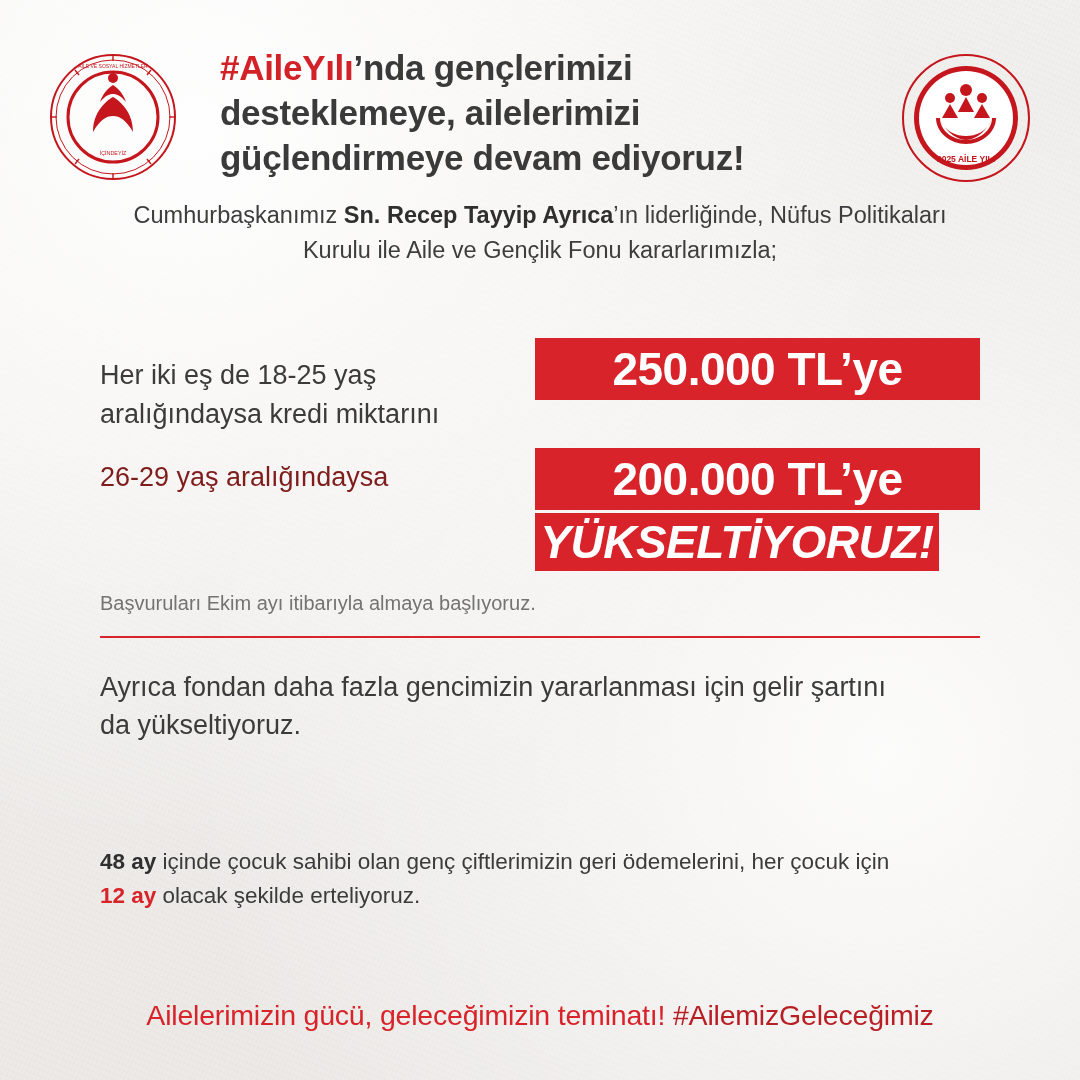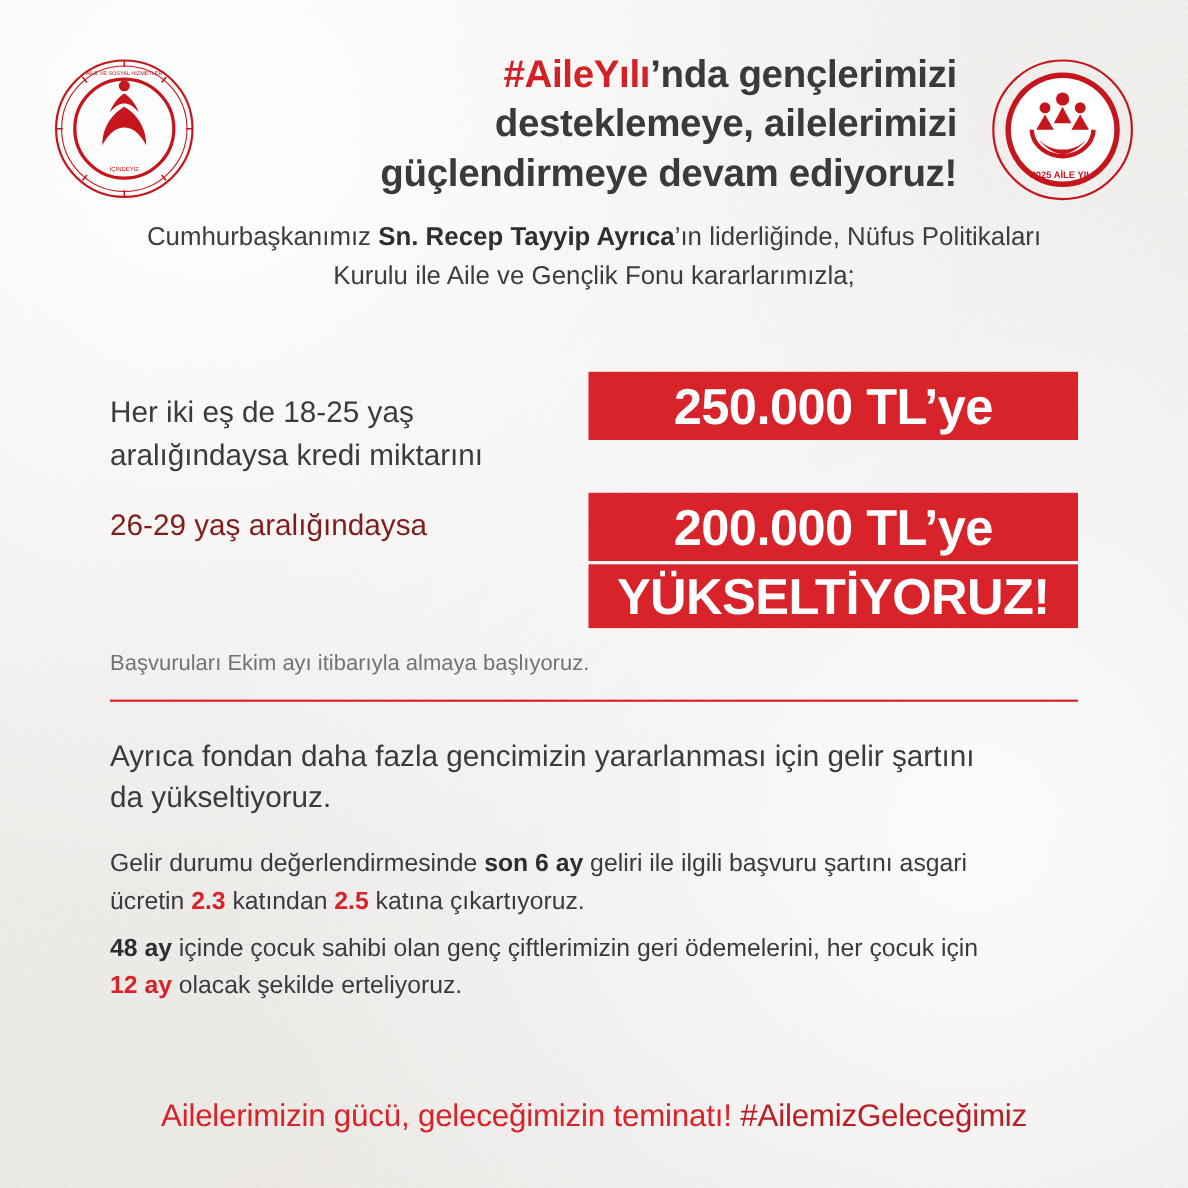--- a/index.html
+++ b/index.html
@@ -51,21 +51,21 @@
     right: 48px;
     top: 16px;
     width: 132px;
     height: 132px;
   }
   .headline {
     position: absolute;
     left: 220px;
     top: 10px;
     width: 650px;
-    text-align: right;
+    text-align: left;
     font-size: 35px;
     line-height: 1.28;
     font-weight: bold;
     color: #3a3a3a;
     letter-spacing: -0.3px;
   }
   .headline .hash {
     color: #d32128;
   }
 
@@ -130,23 +130,24 @@
   .amount-2 {
     left: 535px;
     top: 110px;
     width: 445px;
     height: 62px;
     font-size: 46px;
   }
   .amount-3 {
     left: 535px;
     top: 175px;
-    width: 445px;
+    width: 404px;
     height: 58px;
     font-size: 46px;
+    font-style: italic;
   }
 
   .note {
     position: absolute;
     top: 592px;
     left: 100px;
     width: 800px;
     font-size: 20px;
     color: #737373;
   }
@@ -281,23 +282,20 @@
     <div class="credit-text-2">26-29 yaş aralığındaysa</div>
     <div class="amount-box amount-2">200.000 TL’ye</div>
     <div class="amount-box amount-3">YÜKSELTİYORUZ!</div>
   </div>
 
   <div class="note">Başvuruları Ekim ayı itibarıyla almaya başlıyoruz.</div>
   <div class="divider"></div>
 
   <div class="body-lead">Ayrıca fondan daha fazla gencimizin yararlanması için gelir şartını da yükseltiyoruz.</div>
 
-  <div class="para-1">
-    <span>Gelir durumu değerlendirmesinde </span><b>son 6 ay</b><span> geliri ile ilgili başvuru şartını asgari ücretin </span><span class="hl">2.3</span><span> katından </span><span class="hl">2.5</span><span> katına çıkartıyoruz.</span>
-  </div>
 
   <div class="para-2">
     <b>48 ay</b><span> içinde çocuk sahibi olan genç çiftlerimizin geri ödemelerini, her çocuk için </span><span class="hl">12 ay</span><span> olacak şekilde erteliyoruz.</span>
   </div>
 
   <div class="footer">
     <span>Ailelerimizin gücü, geleceğimizin teminatı!</span>
     <span class="tag">#AilemizGeleceğimiz</span>
   </div>
 

